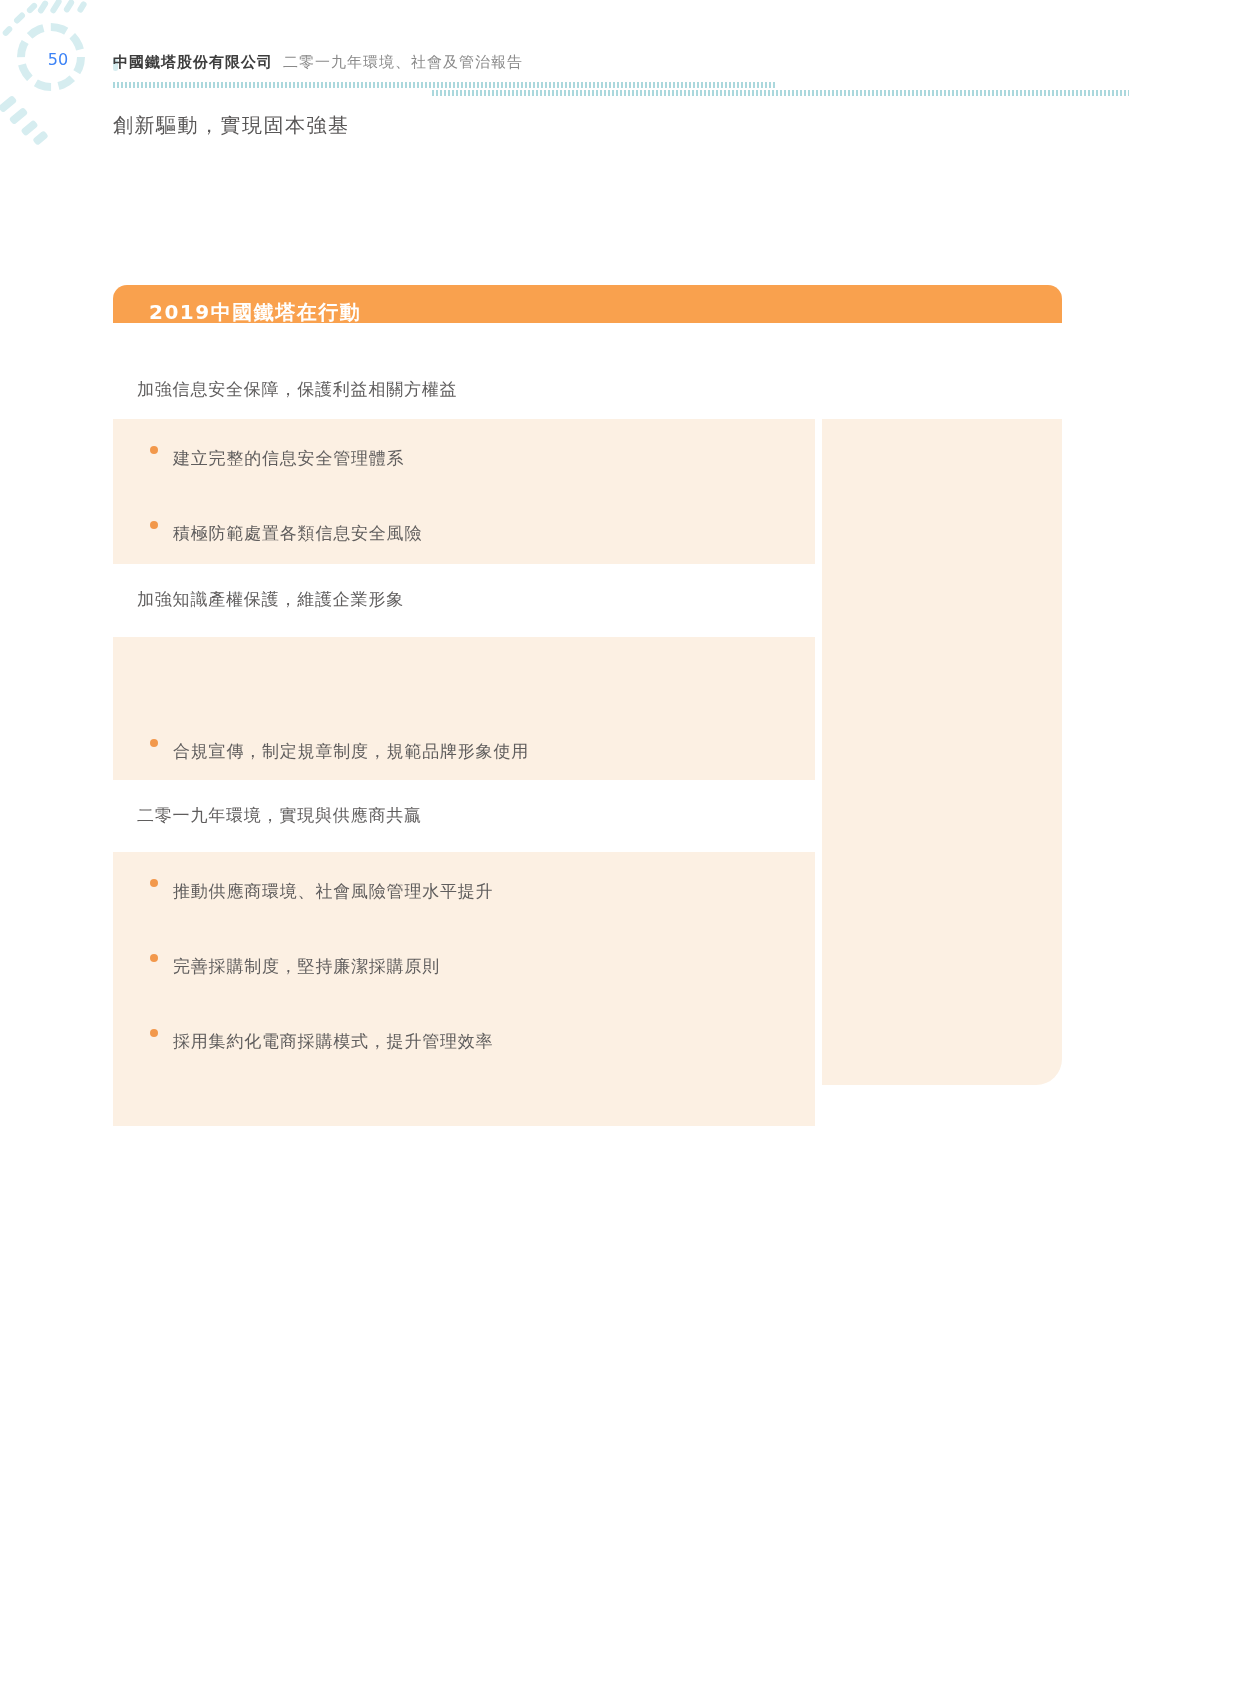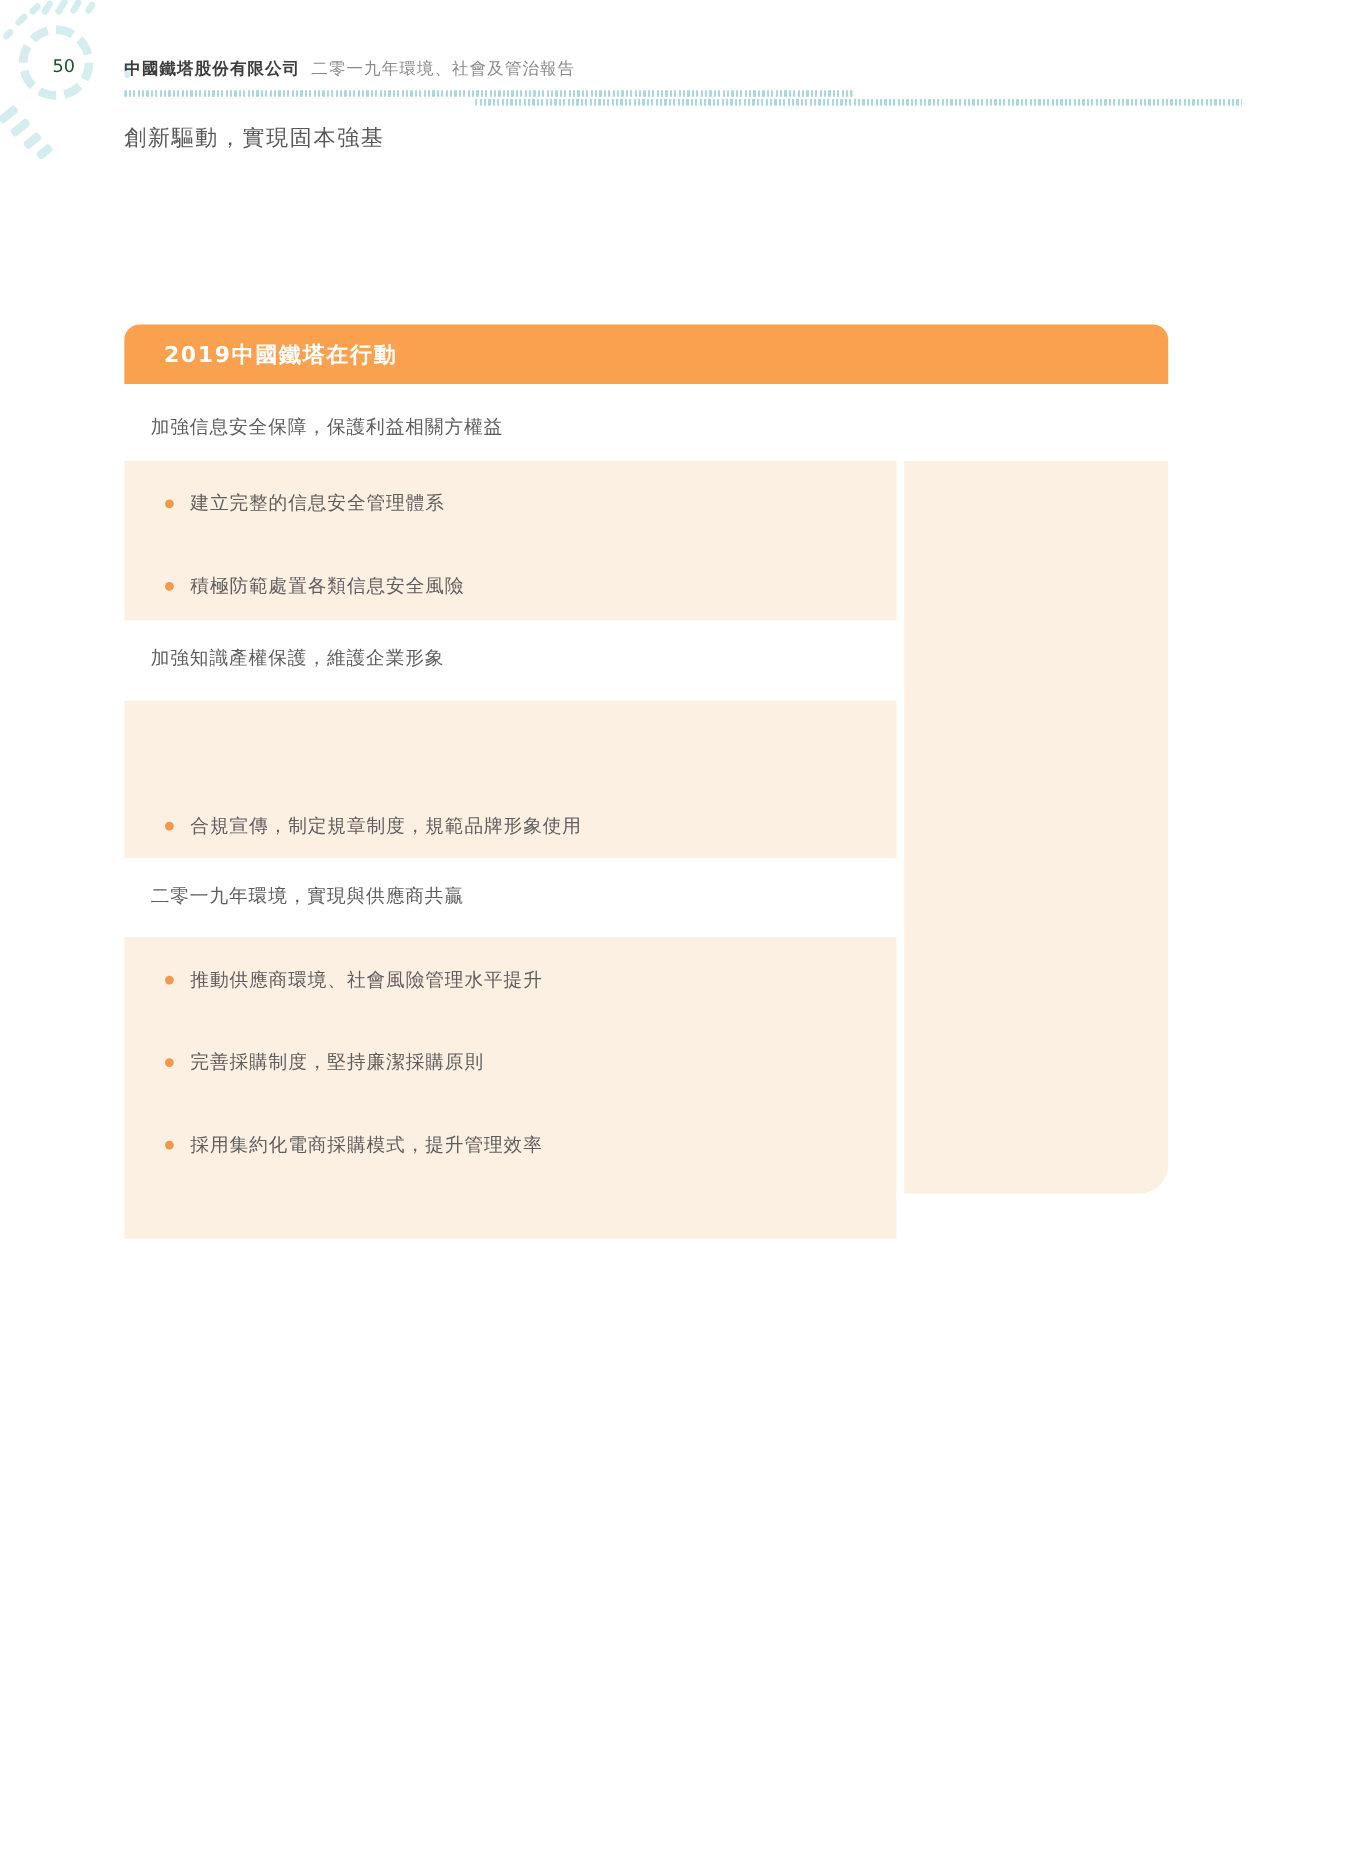--- a/index.html
+++ b/index.html
@@ -9,38 +9,38 @@
   }
   
   .decor { position:absolute; background:#d6edf0; border-radius:3px; }
   .decor-ring {
     position:absolute; left:17px; top:23px; width:68px; height:68px;
     border:8px dashed #d6edf0; border-radius:50%; box-sizing:border-box;
   }
   
   .page-num {
     position:absolute; left:38px; top:50px; width:40px; text-align:center;
-    font-size:16px; color:#14532d;
+    font-size:16px; color:#3b82f6;
   }
   .brand-line { position:absolute; left:113px; top:53px; font-size:15px; white-space:nowrap; }
   .brand-company { font-weight:bold; color:#3d3d3d; letter-spacing:1px; }
   .brand-report { color:#8a8a8a; margin-left:10px; letter-spacing:1px; }
   .rule {
     position:absolute; height:6px;
     background:repeating-linear-gradient(90deg,#abd8dd 0px,#abd8dd 2px,#ffffff 2px,#ffffff 4px);
   }
   .rule-1 { left:113px; top:82px; width:662px; }
   .rule-2 { left:432px; top:90px; width:697px; }
   .chapter-title {
     position:absolute; left:113px; top:112px;
     font-size:20px; color:#585656; letter-spacing:1.5px;font-family:Liberation Mono, monospace;
   }
   
   .banner {
-    position:absolute; left:113px; top:295px; width:949px; height:54px;
+    position:absolute; left:113px; top:285px; width:949px; height:38px;
     background:#F9A14E; border-radius:14px 14px 0 0;
   }
   .banner-title {
     line-height:54px; padding-left:36px; color:#ffffff;
     font-weight:bold; font-size:20px; letter-spacing:1.5px;
   }
   
   .sec-heading {
     position:absolute; left:137px; font-size:17px; color:#5f5d5d;
     letter-spacing:0.8px; line-height:22px; white-space:nowrap;text-align:right;
@@ -51,21 +51,21 @@
   
   .box { position:absolute; left:113px; width:702px; background:#FCF0E3; }
   .box-1 { top:419px; height:145px; }
   .box-2 { top:637px; height:143px; }
   .box-3 { top:852px; height:274px; }
   .side-col {
     position:absolute; left:822px; top:419px; width:240px; height:666px;
     background:#FCF0E3; border-radius:0 0 26px 0;
   }
   .bullet-row {
-    position:absolute; left:37px; display:flex; align-items:center; white-space:nowrap;
+    position:absolute; left:37px; display:flex; white-space:nowrap;
   }
   .bullet-row .dot {
     width:8px; height:8px; border-radius:50%; background:#F2984B;
     margin-right:15px; flex:0 0 auto;
   }
   .bullet-row .txt { font-size:17px; color:#5f5d5d; letter-spacing:0.8px; line-height:24px; }
   .row-a { top:27px; } .row-b { top:102px; } .row-c { top:177px; }
 </style>
 </head>
 <body>

